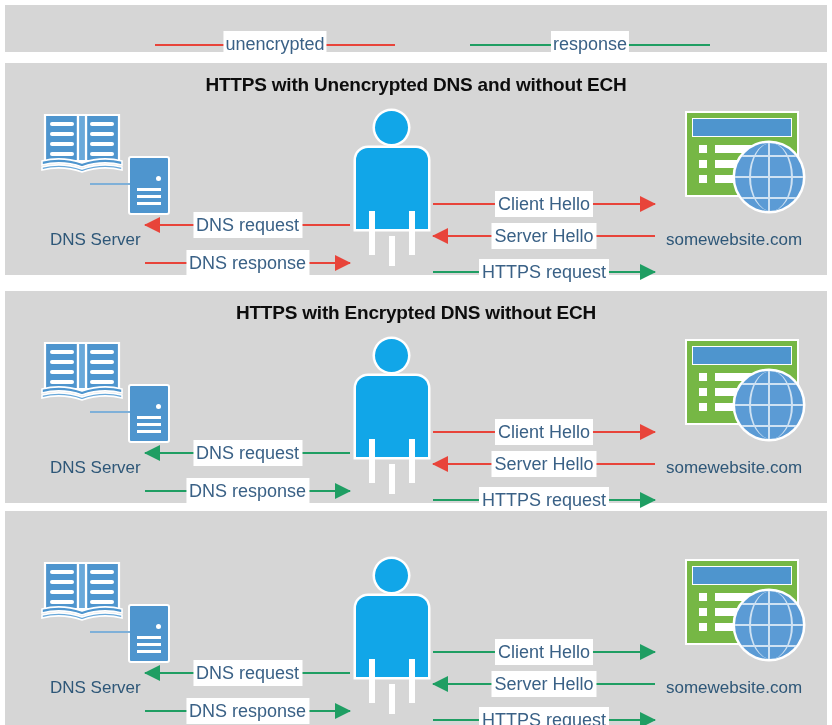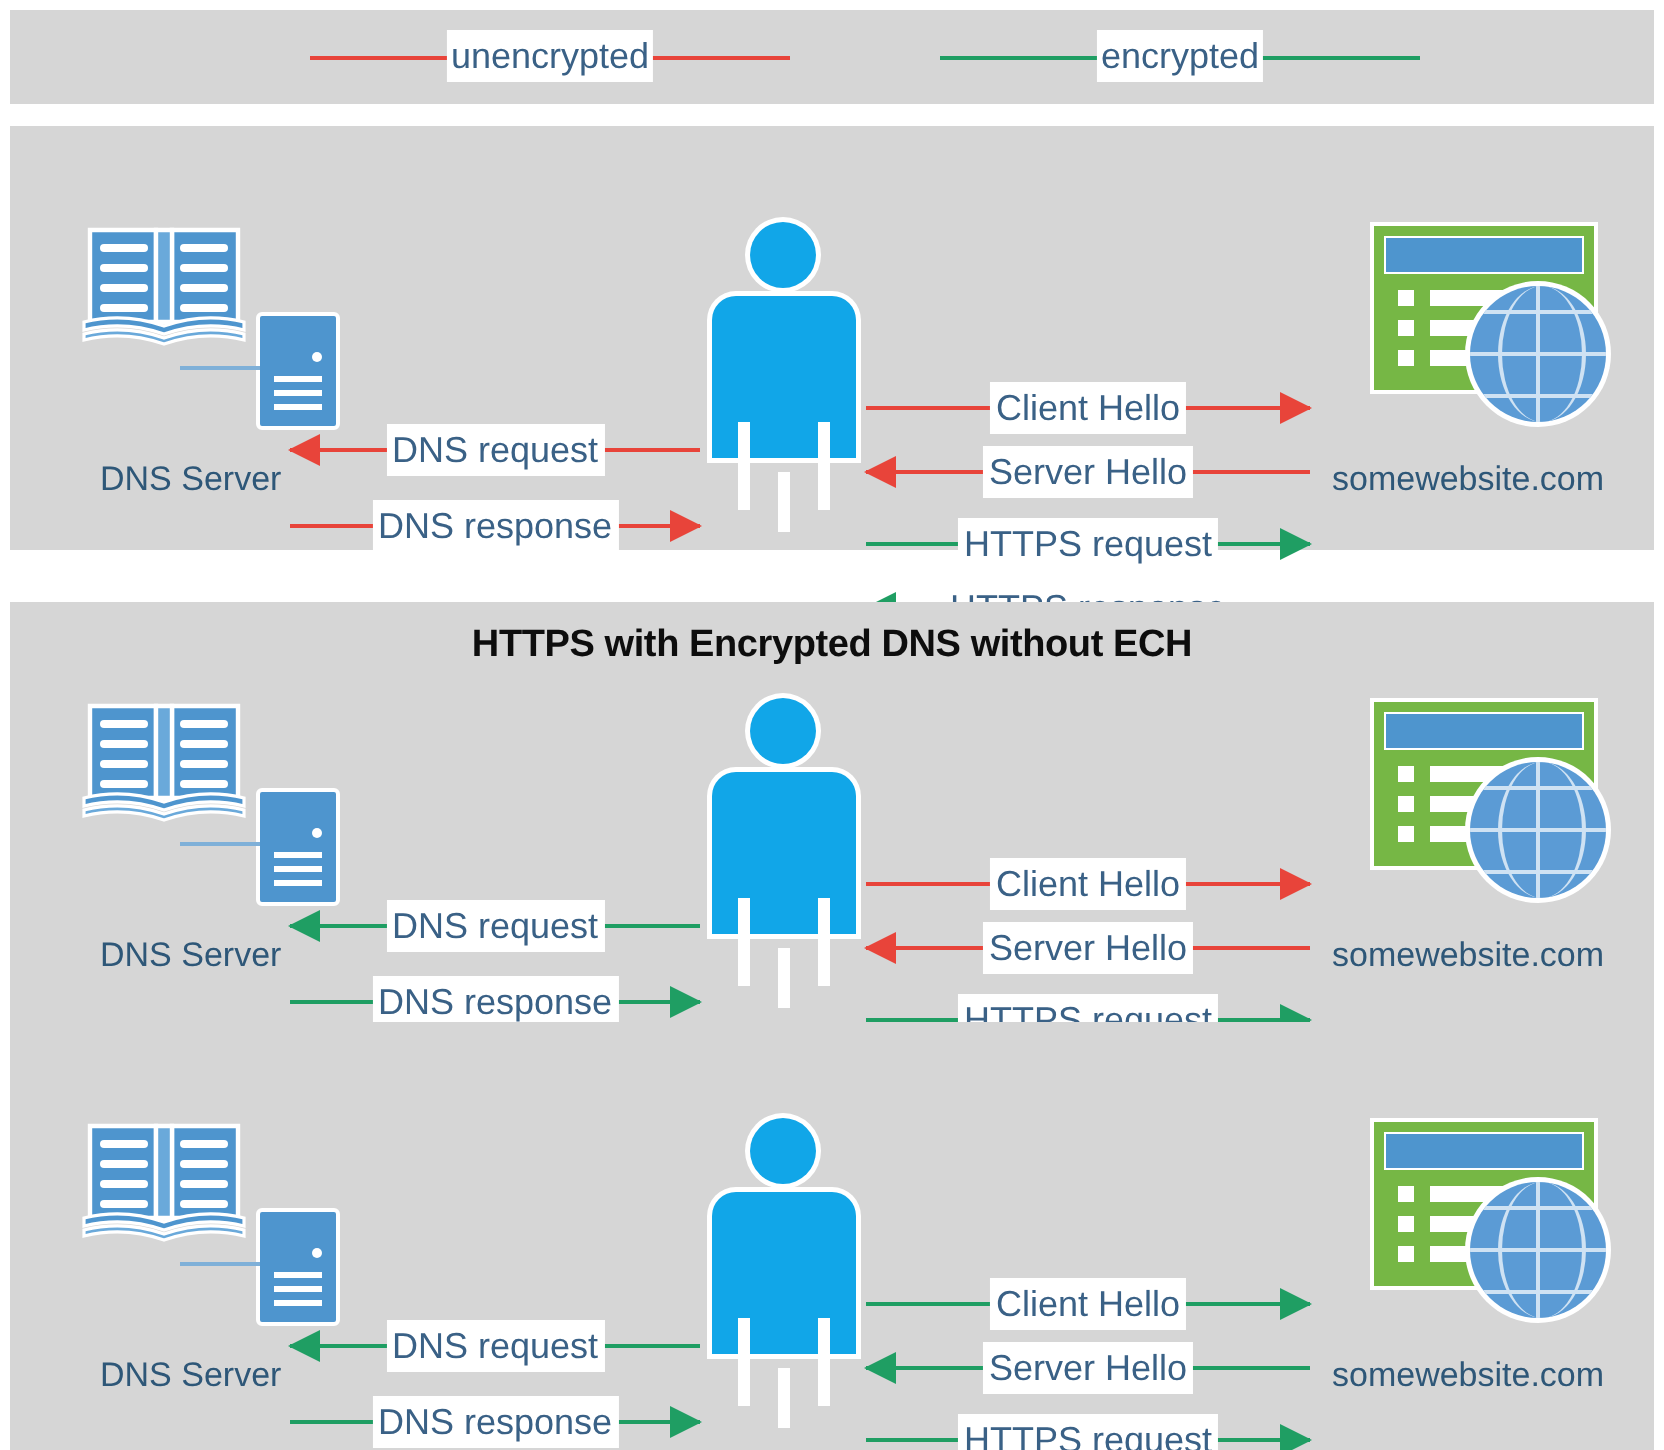--- a/index.html
+++ b/index.html
@@ -20,21 +20,21 @@
     left:0;right:0;
     text-align:center;
     font-size:19px;
     font-weight:bold;
     color:#0d0d0d;
     letter-spacing:-0.2px;
   }
 
   
   #legend-bar{ top:5px; height:47px; }
-  .legend-item{ position:absolute; top:0; height:34px; }
+  .legend-item{ position:absolute; top:16px; height:34px; }
   .legend-line{
     position:absolute; top:23px; height:2px; width:100%;
   }
   .legend-label{
     position:absolute; top:10px;
     background:#ffffff;
     color:#3a6186;
     font-size:18px;
     line-height:26px;
     padding:0 2px;
@@ -164,26 +164,27 @@
 </head>
 <body>
 
 <div class="panel" id="legend-bar">
     <div class="legend-item" style="left: 150px; width: 240px;">
       <div class="legend-line" style="background: rgb(232, 68, 58);"></div>
       <span class="legend-label" style="left: 50%; transform: translateX(-50%);">unencrypted</span>
     </div>
     <div class="legend-item" style="left: 465px; width: 240px;">
       <div class="legend-line" style="background: rgb(31, 158, 99);"></div>
-      <span class="legend-label" style="left: 50%; transform: translateX(-50%);">encrypted</span>
+      <span class="legend-label" style="left: 50%; transform: translateX(-50%);">response</span>
     </div>
   </div>
 
 <div id="diagram-root">
     <div class="panel" style="top: 63px; height: 212px;">
+      <div class="panel-title" style="top: 11px;">HTTPS with Unencrypted DNS and without ECH</div>
       <div class="scene">
         <div class="dns-group" style="left: 35px; top: 48px;">
           <div class="book" style="left: 0px; top: 0px;"><svg width="84" height="64" viewBox="0 0 84 64">
               <g stroke="#ffffff" stroke-width="2.2">
                 <path d="M5 4 h33 v46 h-33 z" fill="#4e95ce"></path>
                 <path d="M46 4 h33 v46 h-33 z" fill="#4e95ce"></path>
                 <path d="M38 4 h8 v46 h-8 z" fill="#6aa9da"></path>
               </g>
               <g fill="#ffffff">
                 <rect x="10" y="11" width="24" height="4" rx="2"></rect>
@@ -259,21 +260,21 @@
           <div class="head" style="border-left-color: rgb(31, 158, 99);"></div>
           <span class="lbl">HTTPS request</span>
         </div>
         <div class="flow left" style="left: 428px; width: 222px; top: 229px;">
           <div class="line" style="background: rgb(31, 158, 99);"></div>
           <div class="head" style="border-right-color: rgb(31, 158, 99);"></div>
           <span class="lbl">HTTPS response</span>
         </div>
       </div>
     </div>
-    <div class="panel" style="top: 301px; height: 212px; text-decoration: underline;">
+    <div class="panel" style="top: 291px; height: 212px; text-decoration: underline;">
       <div class="panel-title" style="top: 11px;">HTTPS with Encrypted DNS without ECH</div>
       <div class="scene">
         <div class="dns-group" style="left: 35px; top: 48px;">
           <div class="book" style="left: 0px; top: 0px;"><svg width="84" height="64" viewBox="0 0 84 64">
               <g stroke="#ffffff" stroke-width="2.2">
                 <path d="M5 4 h33 v46 h-33 z" fill="#4e95ce"></path>
                 <path d="M46 4 h33 v46 h-33 z" fill="#4e95ce"></path>
                 <path d="M38 4 h8 v46 h-8 z" fill="#6aa9da"></path>
               </g>
               <g fill="#ffffff">

